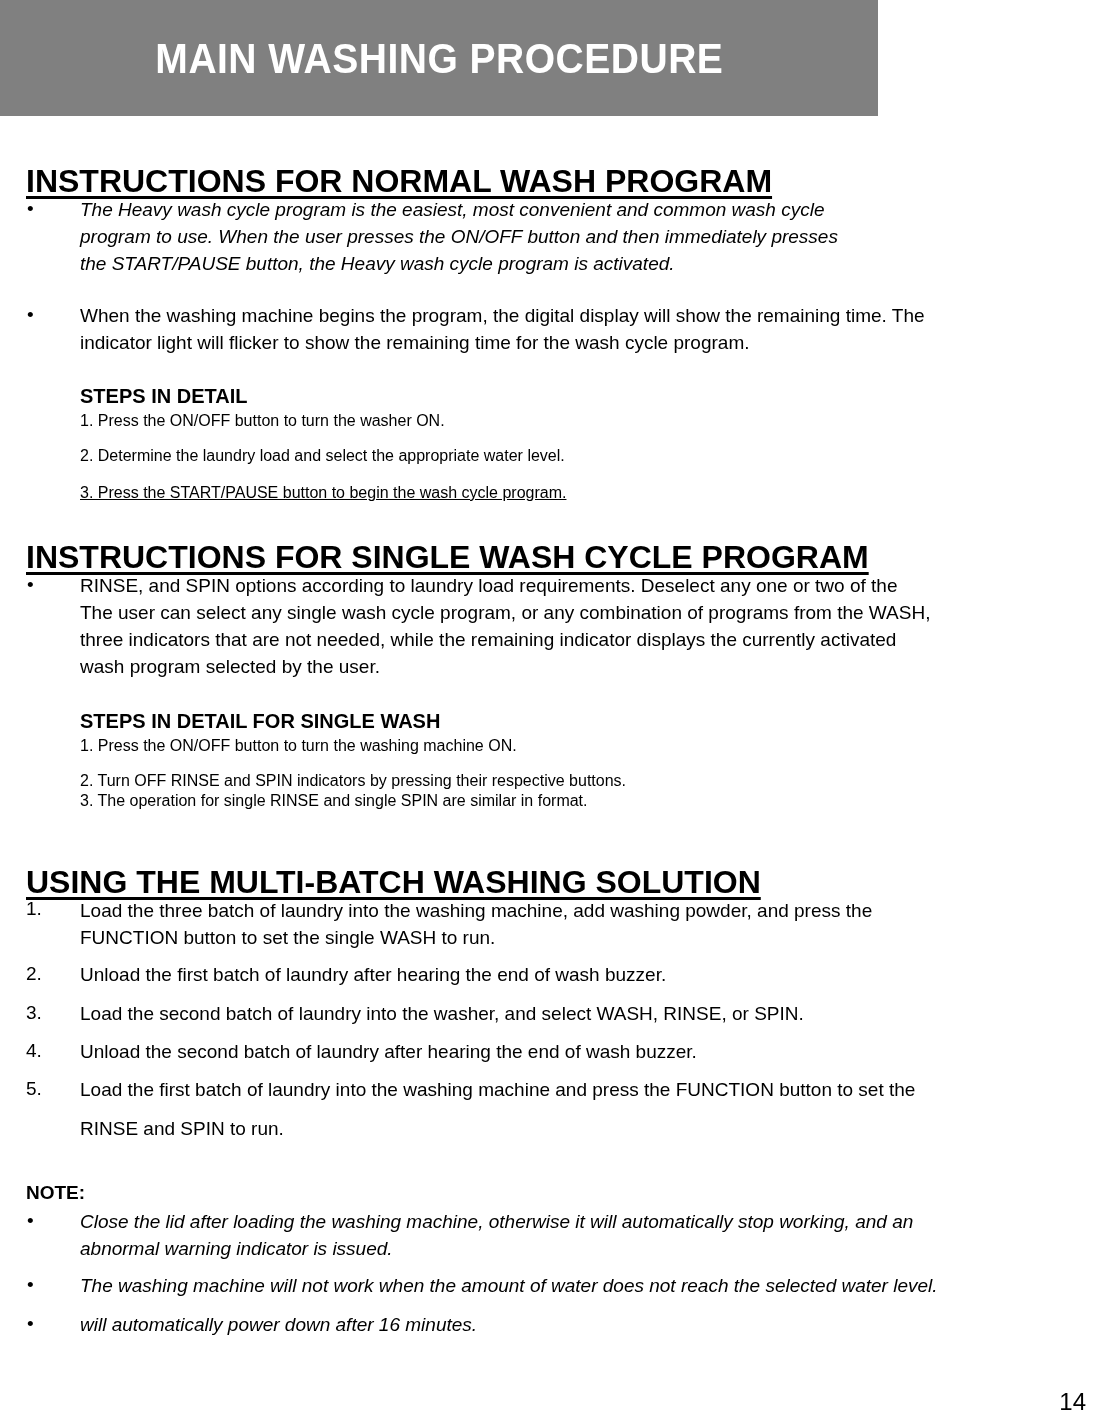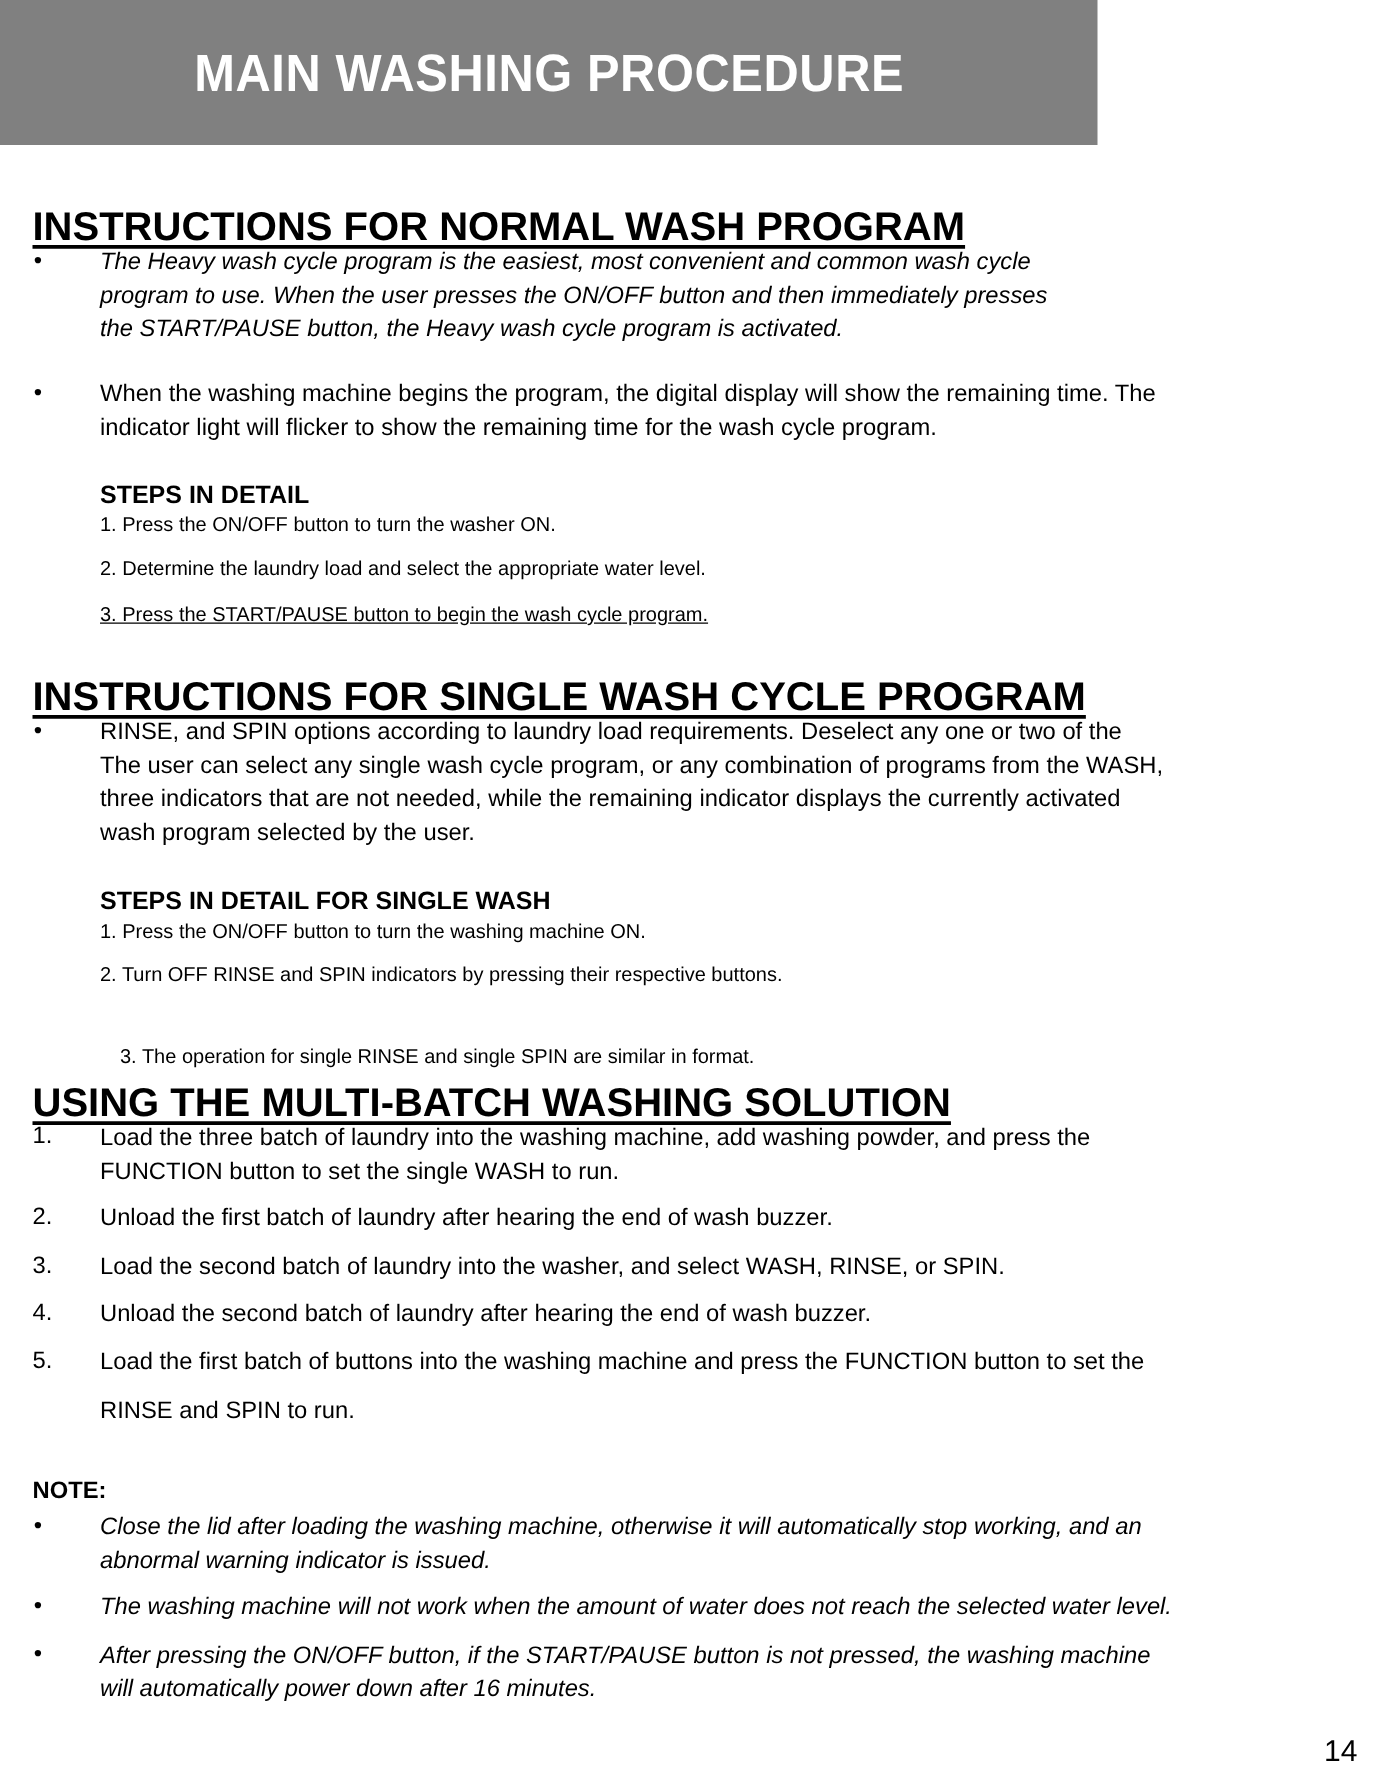--- a/index.html
+++ b/index.html
@@ -63,21 +63,21 @@
 <div class="abs para body-text" style="top:572px;">
   <div>RINSE, and SPIN options according to laundry load requirements. Deselect any one or two of the</div>
   <div>The user can select any single wash cycle program, or any combination of programs from the WASH,</div>
   <div>three indicators that are not needed, while the remaining indicator displays the currently activated</div>
   <div>wash program selected by the user.</div>
 </div>
 
 <div class="abs sub-heading" style="top:710px;">STEPS IN DETAIL FOR SINGLE WASH</div>
 <div class="abs small-text" style="top:737px;">1. Press the ON/OFF button to turn the washing machine ON.</div>
 <div class="abs small-text" style="top:772px;">2. Turn OFF RINSE and SPIN indicators by pressing their respective buttons.</div>
-<div class="abs small-text" style="top:837px;margin-left:16px;">3. The operation for single RINSE and single SPIN are similar in format.</div>
+<div class="abs small-text" style="top:792px;">3. The operation for single RINSE and single SPIN are similar in format.</div>
 
 <div class="abs section-heading" style="top:864px;">USING THE MULTI-BATCH WASHING SOLUTION</div>
 
 <span class="abs num" style="top:898px;">1.</span>
 <div class="abs para body-text" style="top:897px;">
   <div>Load the three batch of laundry into the washing machine, add washing powder, and press the</div>
   <div>FUNCTION button to set the single WASH to run.</div>
 </div>
 
 <span class="abs num" style="top:963px;">2.</span>
@@ -90,38 +90,37 @@
   <div>Load the second batch of laundry into the washer, and select WASH, RINSE, or SPIN.</div>
 </div>
 
 <span class="abs num" style="top:1040px;">4.</span>
 <div class="abs para body-text" style="top:1038px;">
   <div>Unload the second batch of laundry after hearing the end of wash buzzer.</div>
 </div>
 
 <span class="abs num" style="top:1078px;">5.</span>
 <div class="abs para body-text" style="top:1076px;">
-  <div>Load the first batch of buttons into the washing machine and press the FUNCTION button to set the</div>
+  <div>Load the first batch of laundry into the washing machine and press the FUNCTION button to set the</div>
 </div>
 <div class="abs para body-text" style="top:1115px;text-align:right;">
   <div>RINSE and SPIN to run.</div>
 </div>
 
 <div class="abs note-label" style="top:1182px;">NOTE:</div>
 
 <span class="abs bullet" style="top:1210px;">•</span>
 <div class="abs para body-text italic" style="top:1208px;">
   <div>Close the lid after loading the washing machine, otherwise it will automatically stop working, and an</div>
   <div>abnormal warning indicator is issued.</div>
 </div>
 
 <span class="abs bullet" style="top:1274px;">•</span>
 <div class="abs para body-text italic" style="top:1272px;">
   <div>The washing machine will not work when the amount of water does not reach the selected water level.</div>
 </div>
 
 <span class="abs bullet" style="top:1313px;">•</span>
 <div class="abs para body-text italic" style="top:1311px;">
-  <div>After pressing the ON/OFF button, if the START/PAUSE button is not pressed, the washing machine</div>
   <div>will automatically power down after 16 minutes.</div>
 </div>
 
 <div class="abs page-num" style="top:1388px;">14</div>
 
 </body></html>

